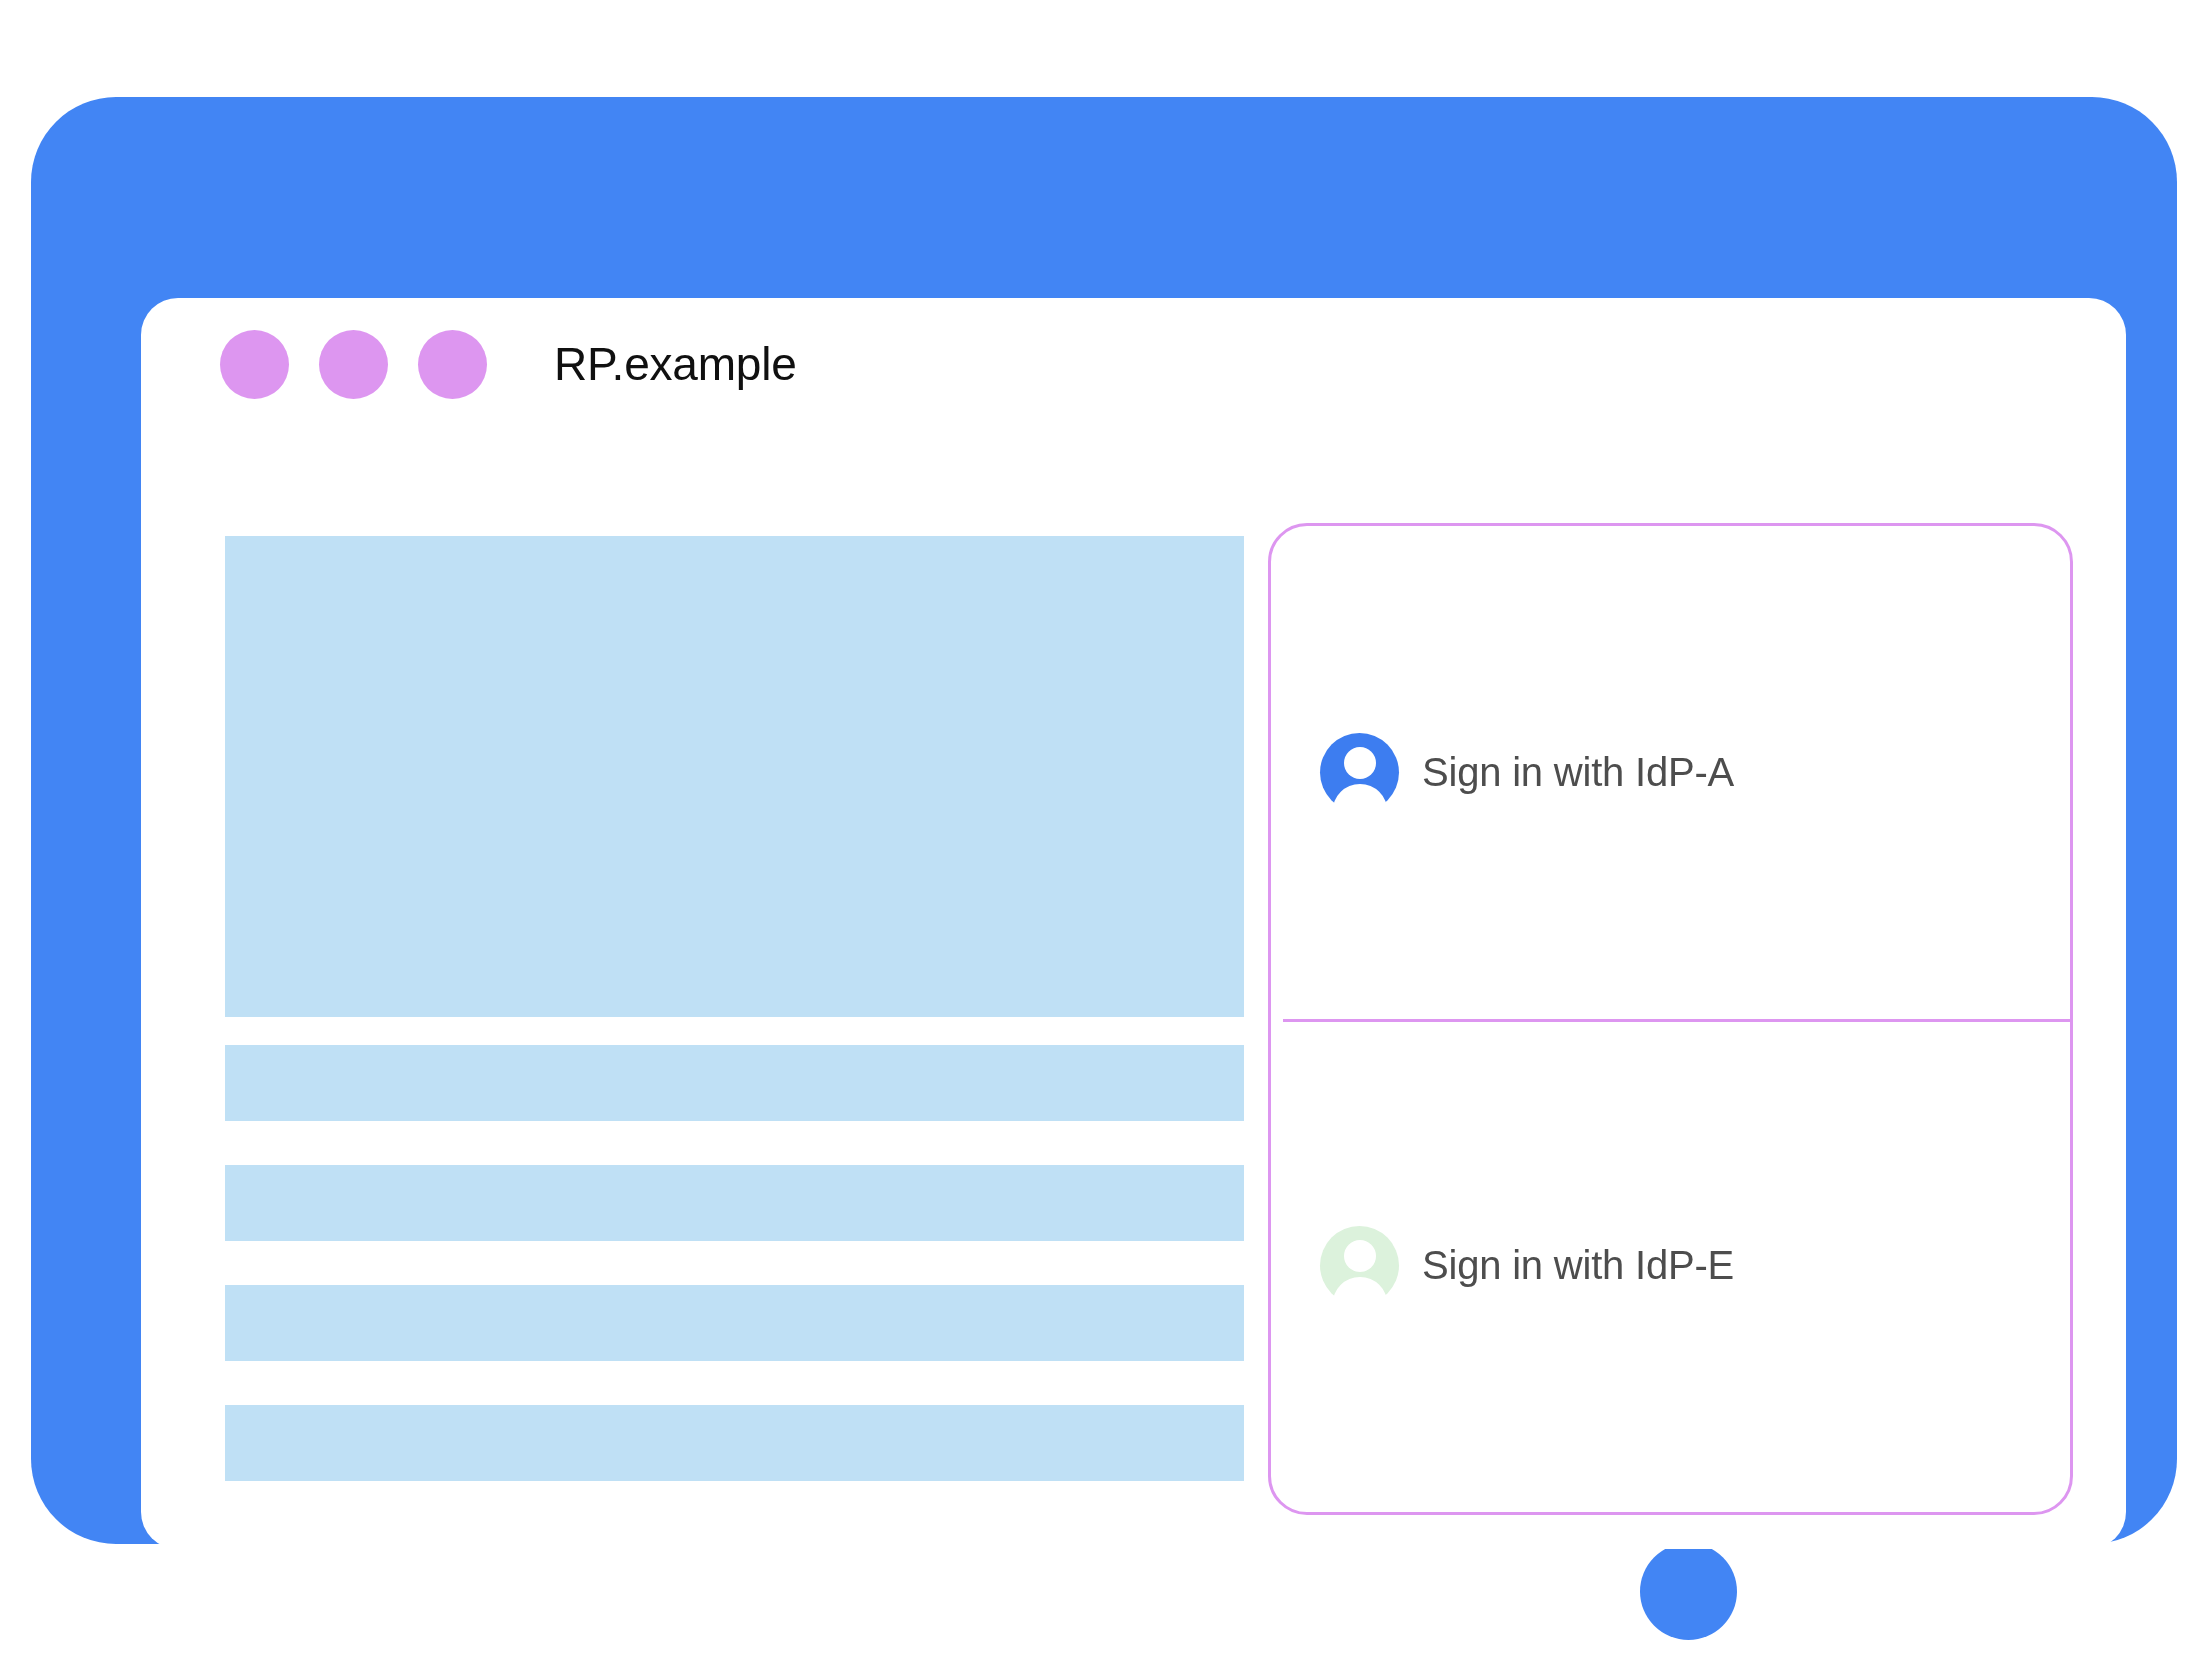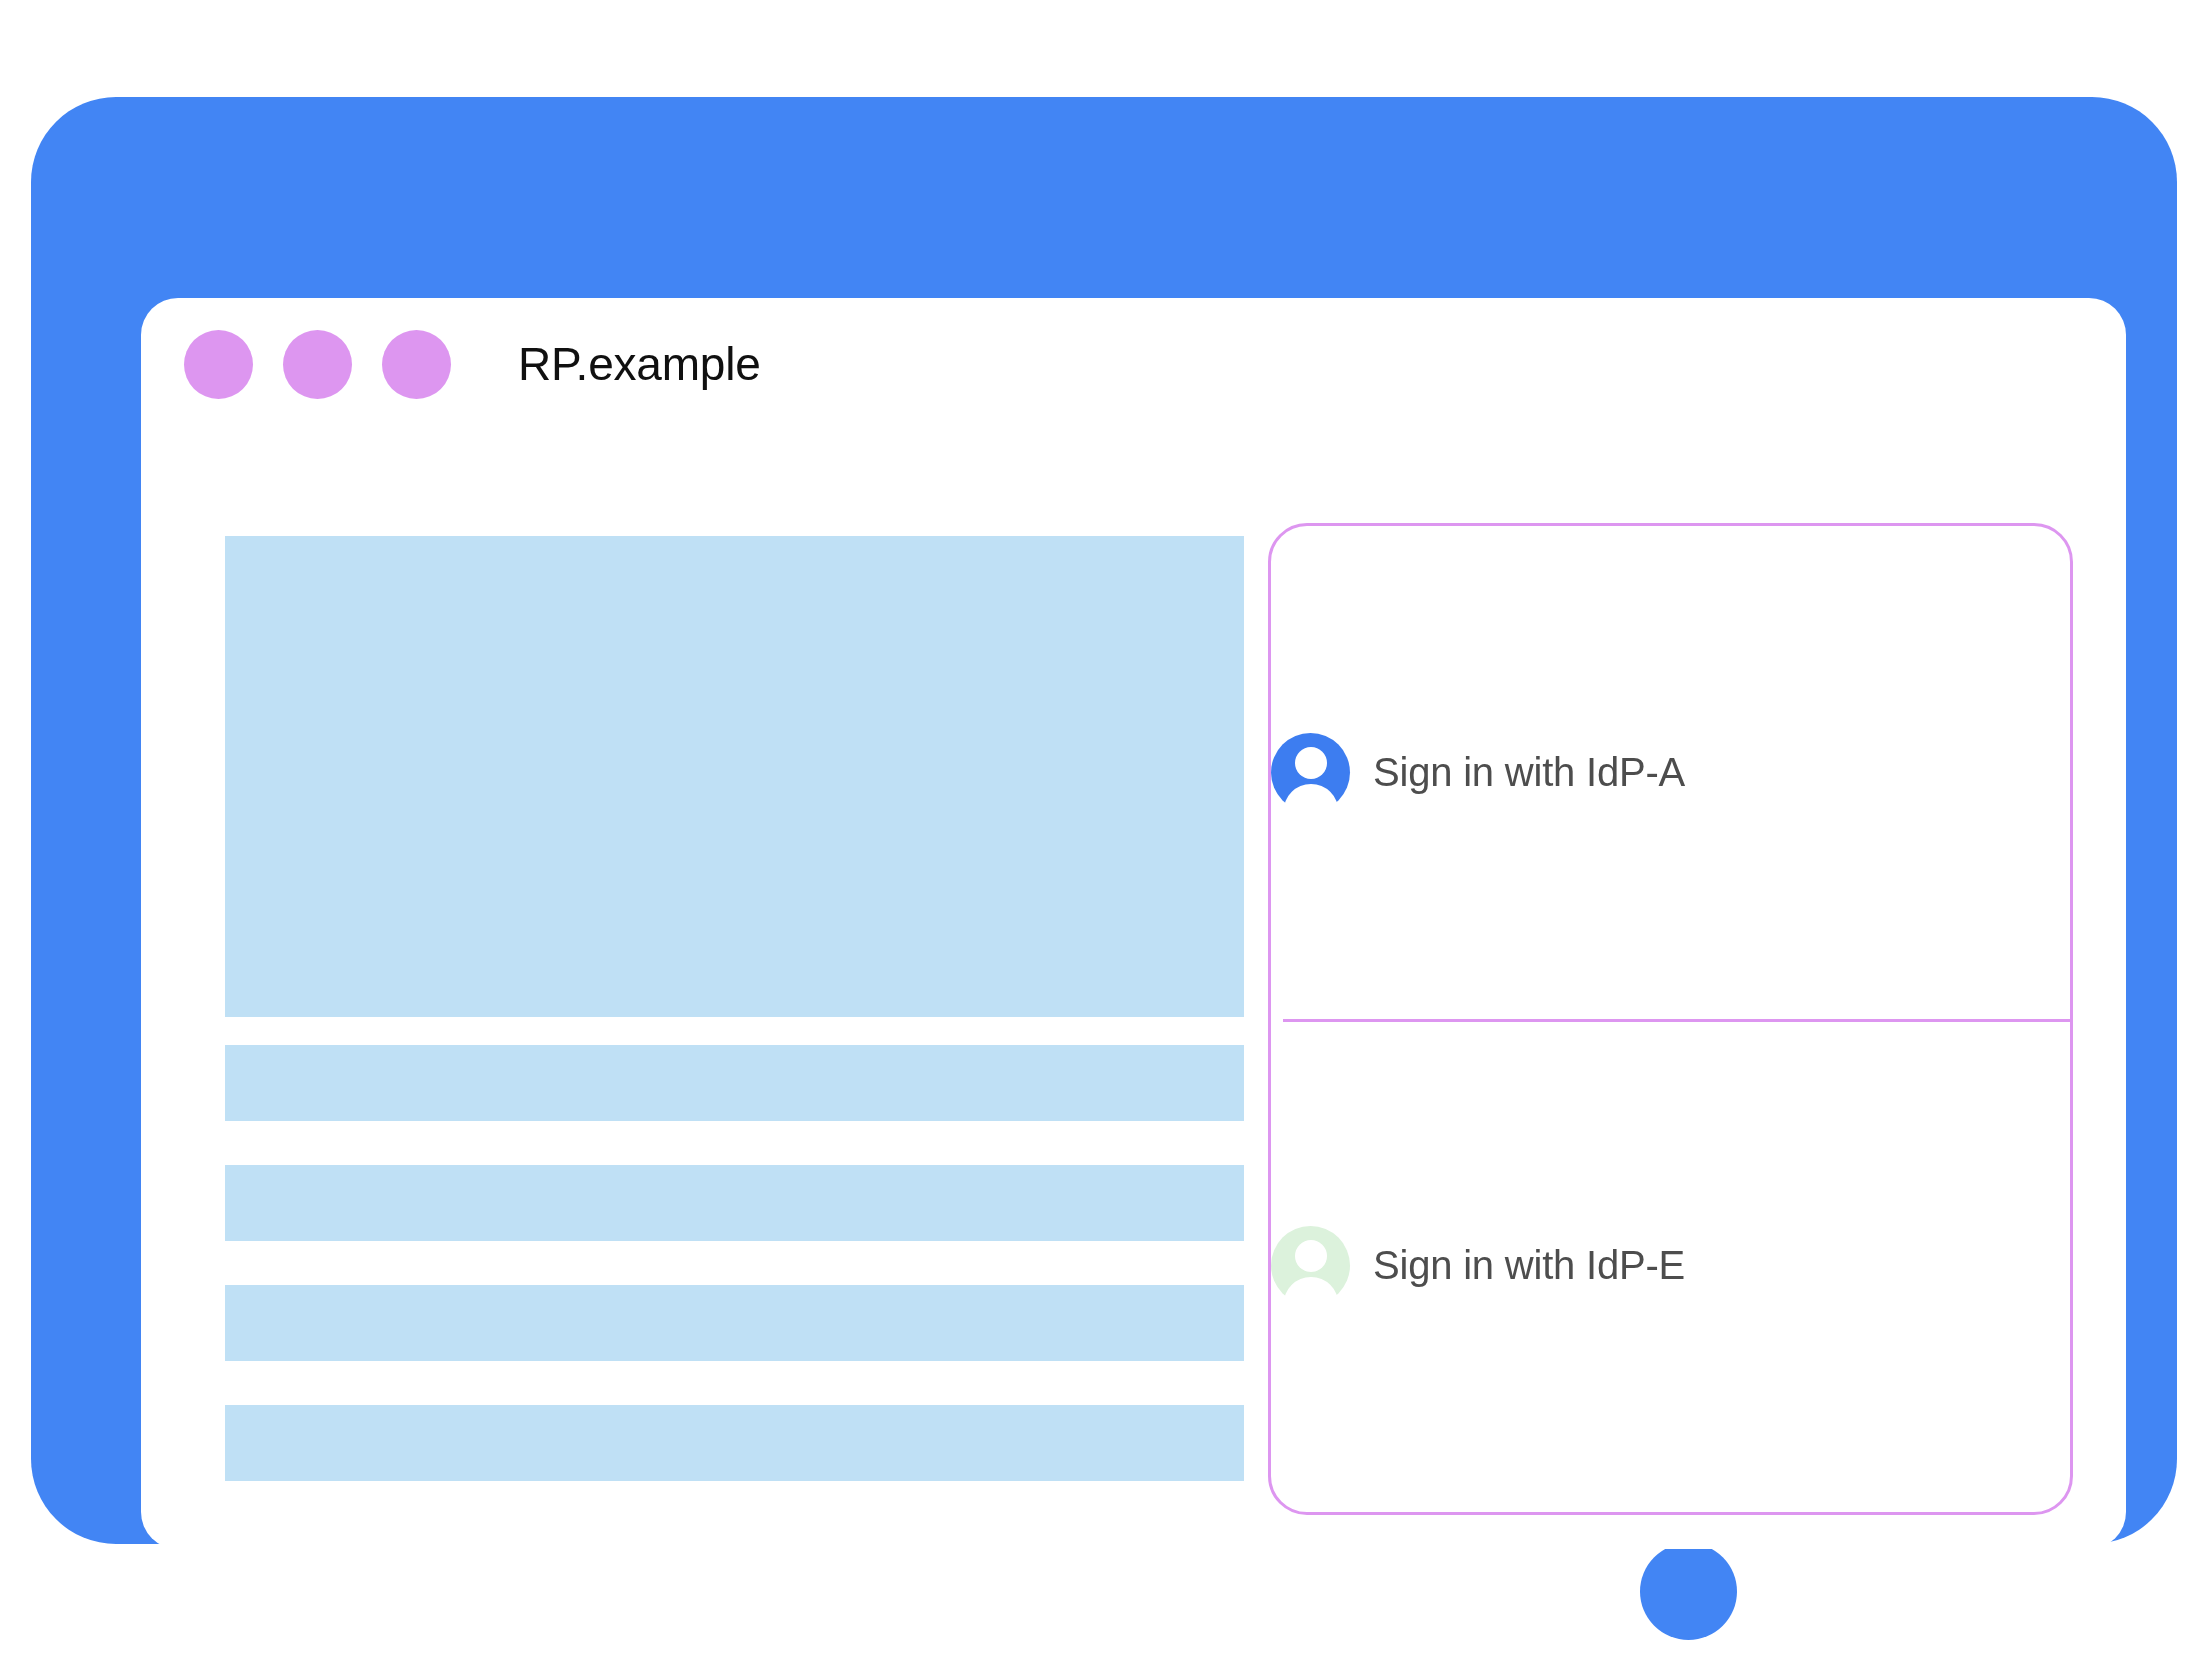--- a/index.html
+++ b/index.html
@@ -65,21 +65,21 @@
 
   
   .titlebar {
     position: absolute;
     left: 0;
     top: 0;
     width: 100%;
     height: 132px;
     display: flex;
     align-items: center;
-    padding-left: 43px;
+    padding-left: 79px;
   }
 
   .dot {
     width: 69px;
     height: 69px;
     border-radius: 50%;
     background: #dd96f0;
     margin-right: 30px;
     flex: 0 0 auto;
   }
@@ -120,20 +120,21 @@
     background: #ffffff;
     display: flex;
     flex-direction: column;
     overflow: hidden;
   }
 
   .signin-row {
     flex: 1 1 0;
     display: flex;
     align-items: center;
+    padding-left: 49px;
     position: relative;
     background: transparent;
   }
   .signin-row + .signin-row::before {
     content: "";
     position: absolute;
     left: 12.4px;
     right: 0;
     top: 0;
     height: 2.6px;

